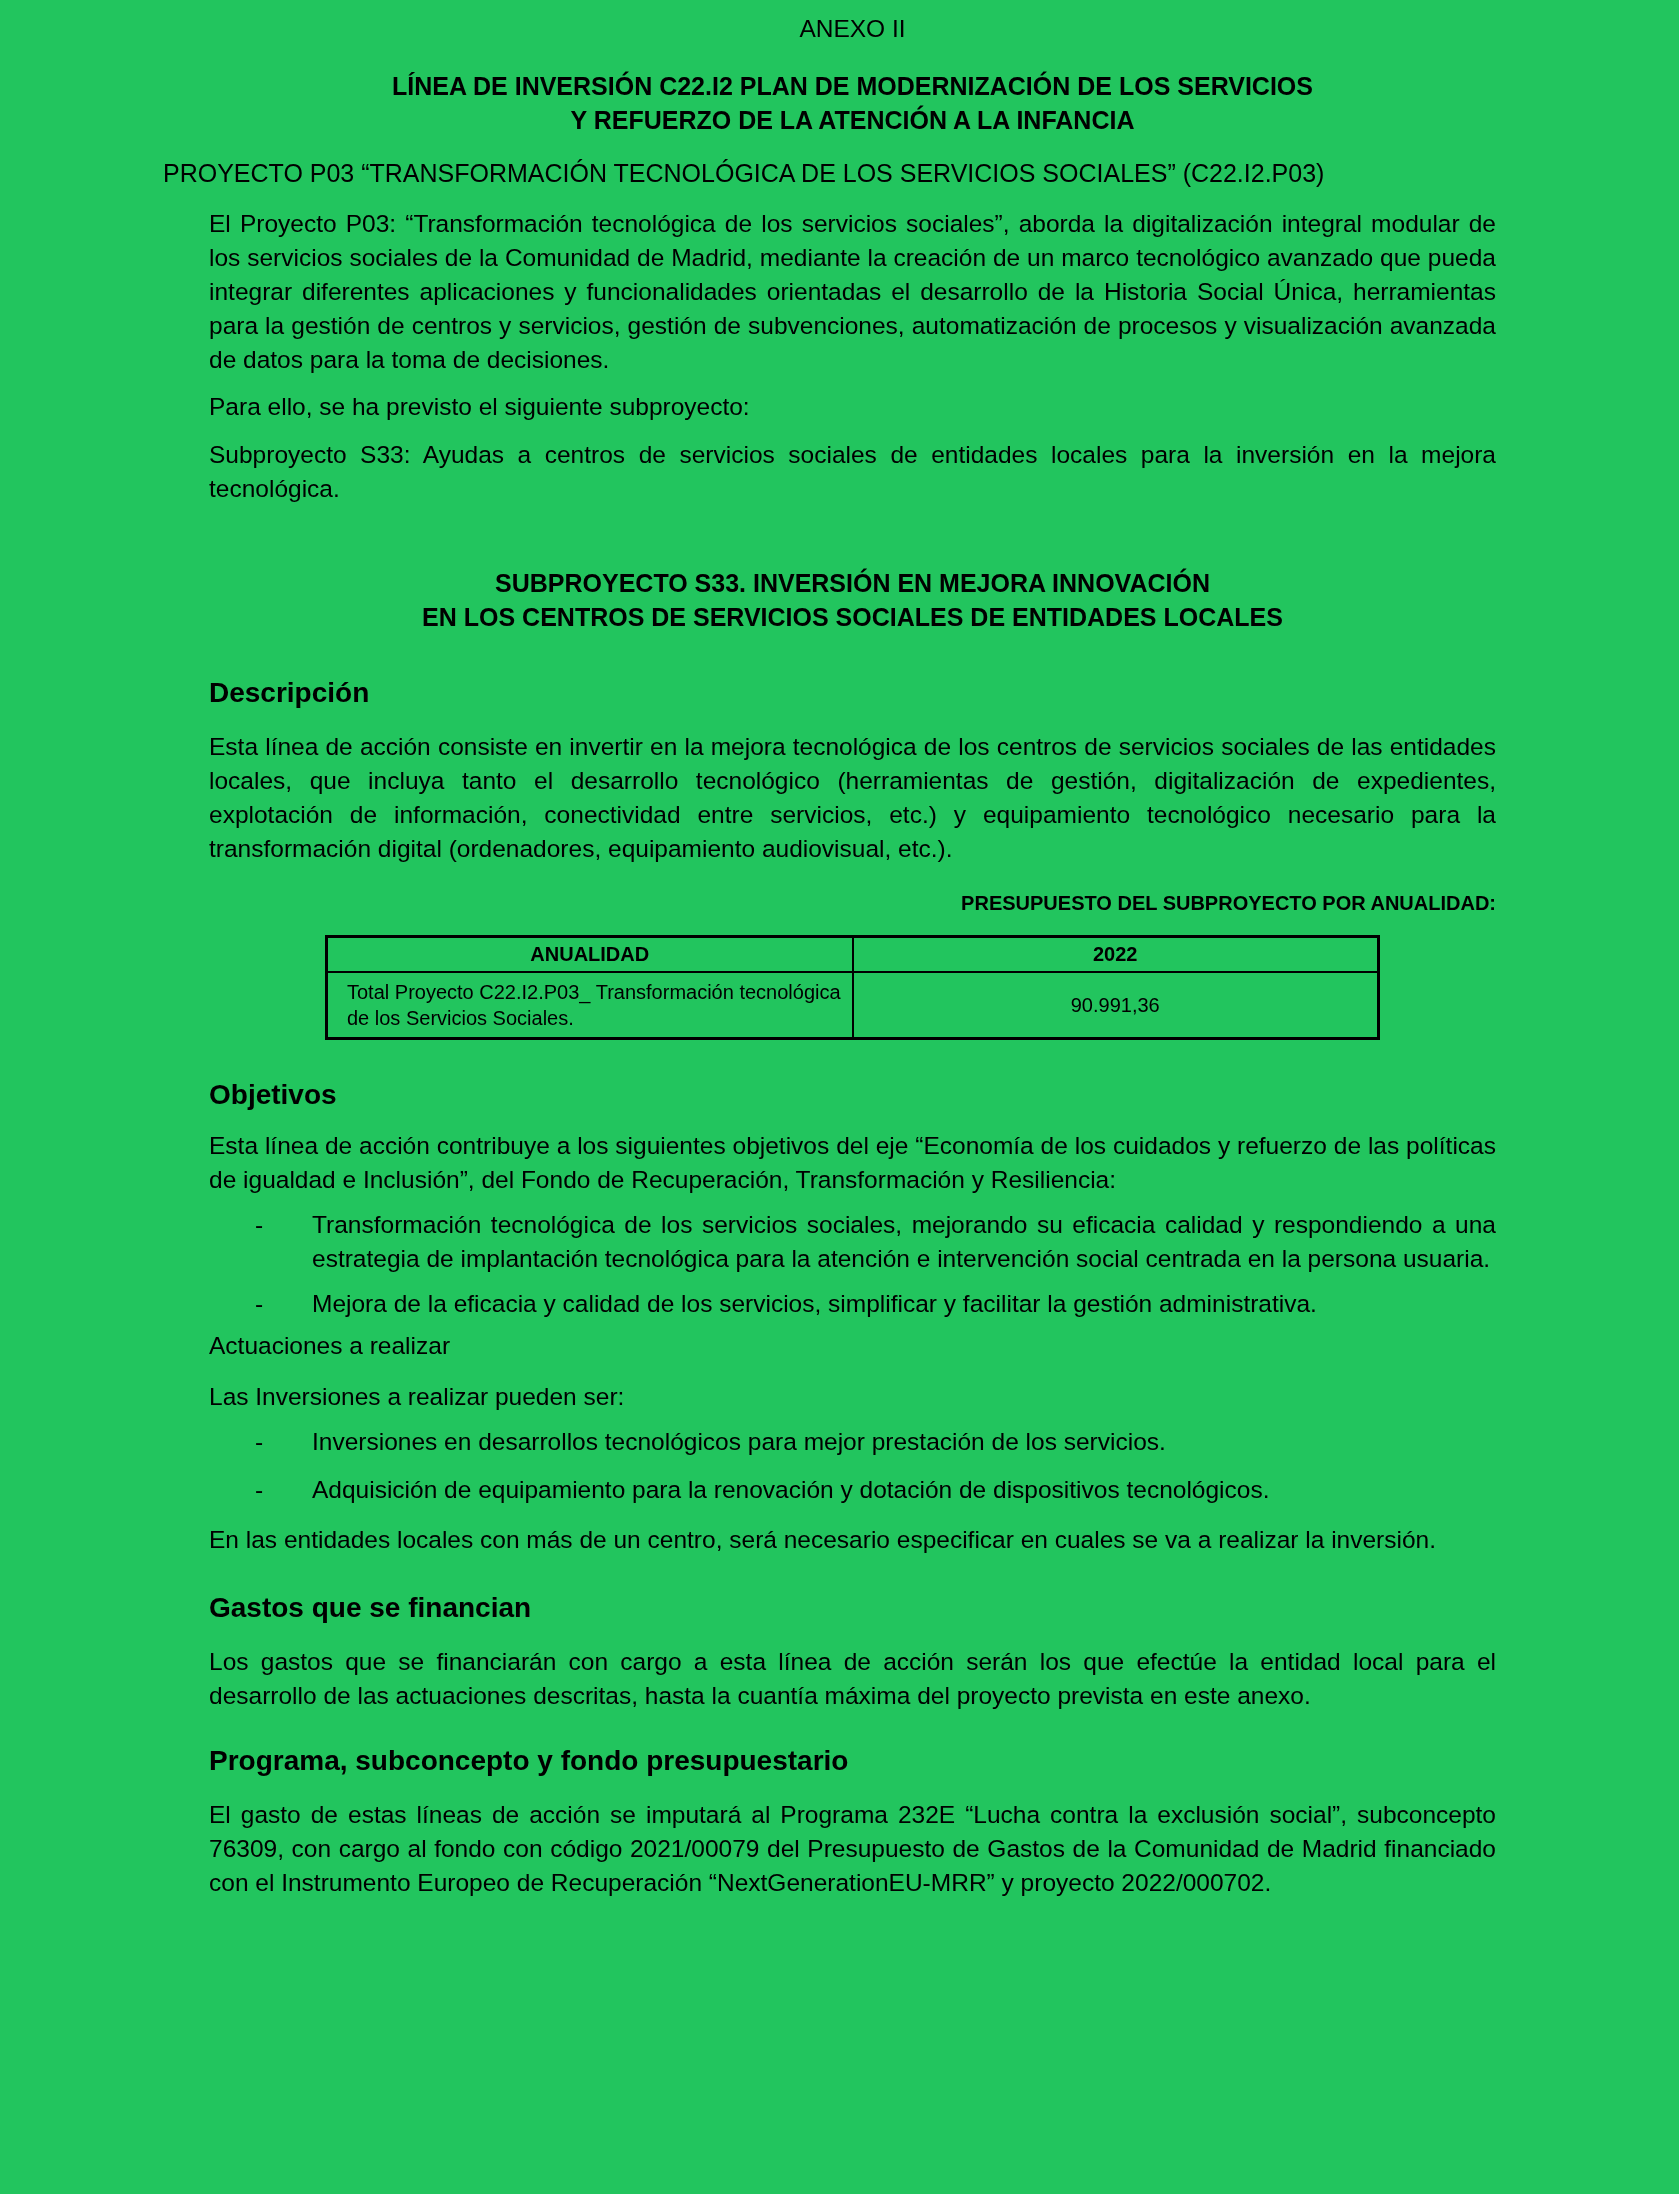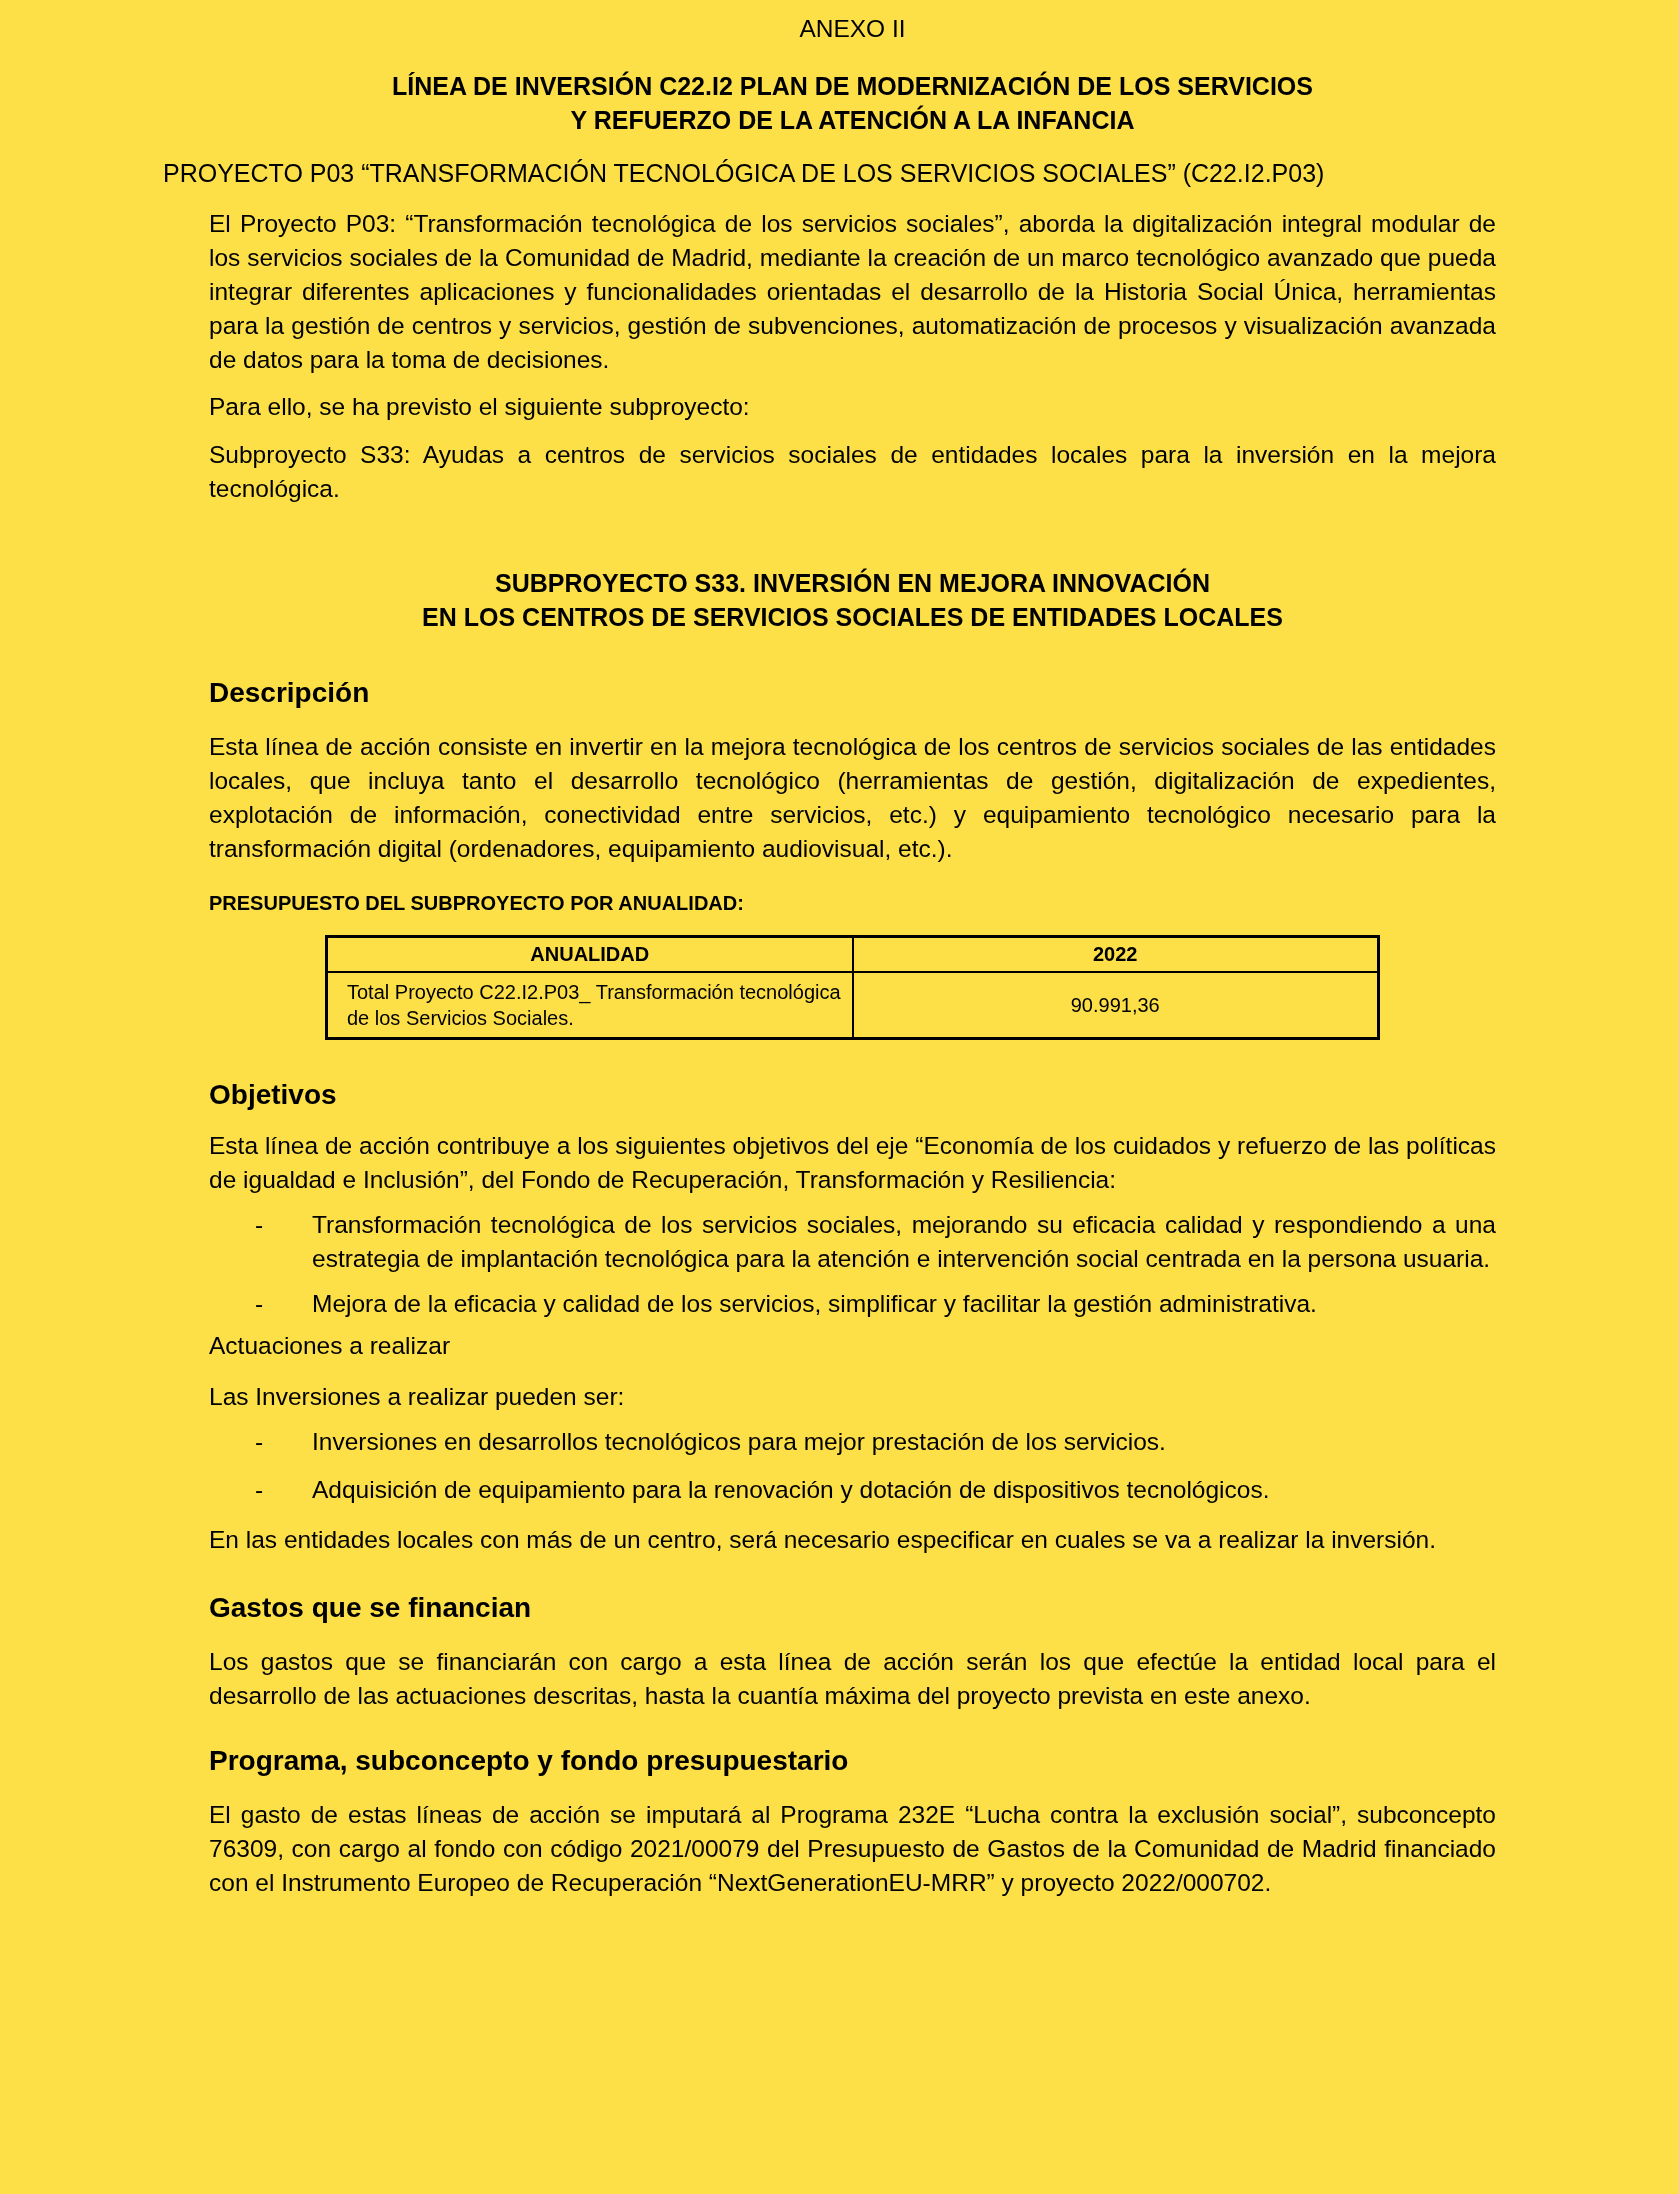--- a/index.html
+++ b/index.html
@@ -5,21 +5,21 @@
   html, body {
     margin: 0;
     padding: 0;
     background: #ffffff;
   }
   .page {
     position: relative;
     width: 1679px;
     height: 2194px;
     box-sizing: border-box;
-    background: #fde047;
+    background: #22c55e;
     color: #000000;
     font-family: "Liberation Sans", "DejaVu Sans", sans-serif;
     font-size: 24.5px;
     line-height: 34px;
     padding: 11.5px 183px 0 209px;
     overflow: hidden;
     text-align: justify;
   }
   .annex {
     font-weight: normal;
@@ -54,21 +54,21 @@
     font-weight: bold;
     margin: 34px 0 0;
     text-align: left;
   }
   #desc-heading { margin-top: 42px; }
   #desc-para { margin-top: 20px; }
   .budget-caption {
     margin: 20px 0 0;
     font-size: 20px;
     font-weight: bold;
-    text-align: left;
+    text-align: right;
   }
   table.budget-table {
     margin: 15.3px auto 0;
     border-collapse: collapse;
     table-layout: fixed;
     width: 1055px;
     border: 3.1px solid #000;
     font-size: 20px;
     line-height: 26px;
   }

